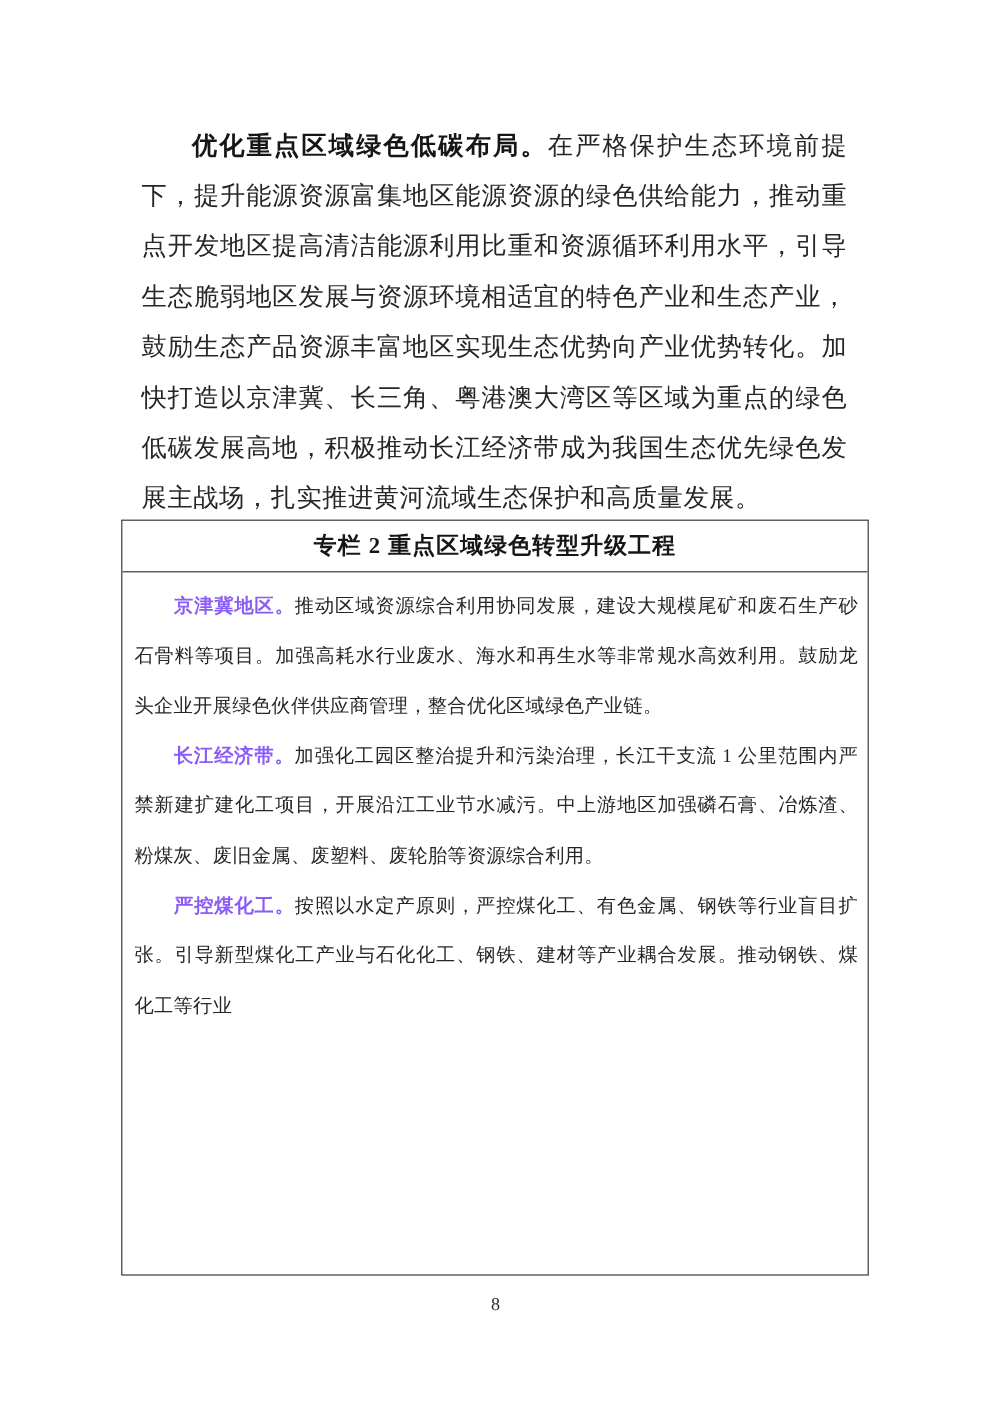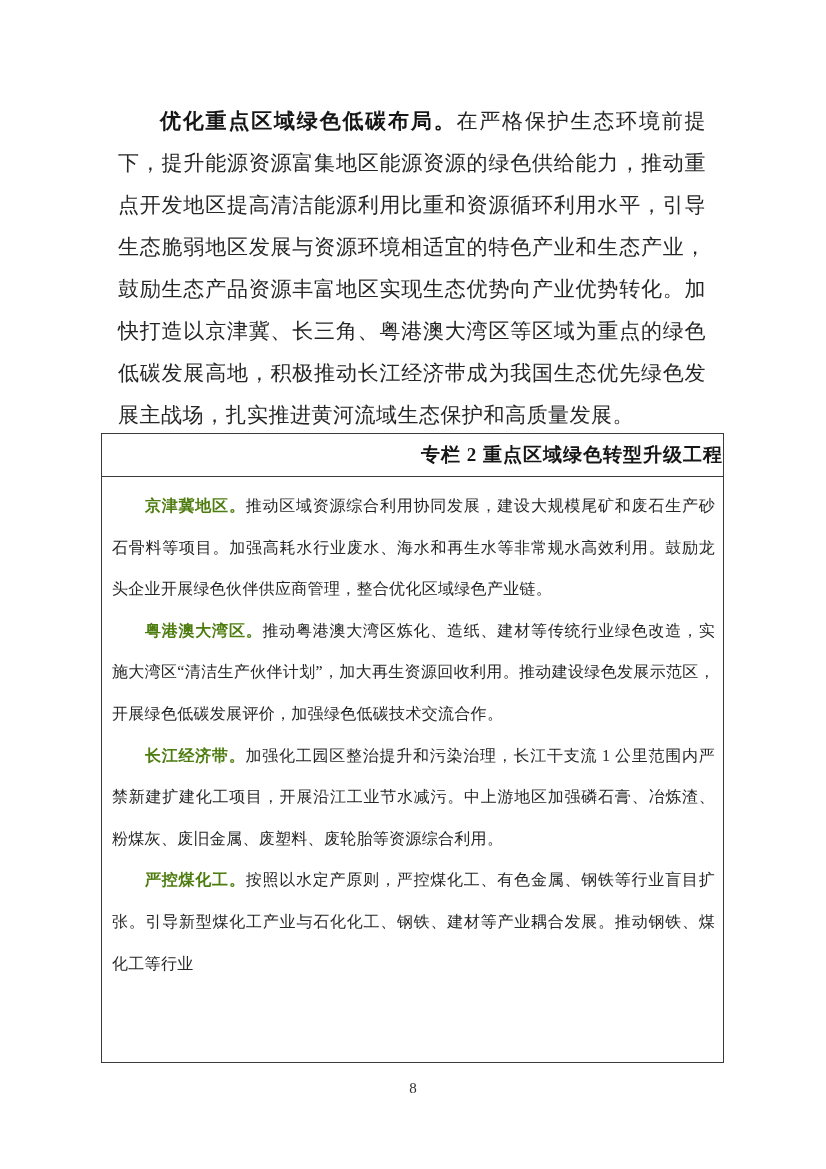--- a/index.html
+++ b/index.html
@@ -33,34 +33,34 @@
     left:101px;top:433px;
     width:623px;height:630px;
     border:1.5px solid var(--border);
     box-sizing:border-box;
     overflow:hidden;
     background:var(--pagebg);
   }
   .panel-header{
     height:43px;
     border-bottom:1.5px solid var(--border);
-    display:flex;align-items:center;justify-content:flex-end;
+    display:flex;align-items:center;justify-content:center;
     box-sizing:border-box;
   }
   .panel-title{
     font-weight:bold;font-size:19px;letter-spacing:1px;color:#161616;
   }
   .panel-body{
     padding:8px 8px 0 10px;
     font-size:16px;line-height:41.6px;
     text-align:justify;
     letter-spacing:0.3px;
   }
   .panel-body p{margin:0;text-indent:33px;}
-  .panel-body .lead{font-weight:bold;color:#4d7c0f;}
+  .panel-body .lead{font-weight:bold;color:#8b5cf6;}
   
   .page-number{
     position:absolute;
     left:0;top:1080px;width:826px;
     text-align:center;
     font-size:15px;color:#2e2e2e;
   }
 </style>
 </head>
 <body>
@@ -70,21 +70,20 @@
   <p class="intro"><span class="lead">优化重点区域绿色低碳布局。</span><span>在严格保护生态环境前提下，提升能源资源富集地区能源资源的绿色供给能力，推动重点开发地区提高清洁能源利用比重和资源循环利用水平，引导生态脆弱地区发展与资源环境相适宜的特色产业和生态产业，鼓励生态产品资源丰富地区实现生态优势向产业优势转化。加快打造以京津冀、长三角、粤港澳大湾区等区域为重点的绿色低碳发展高地，积极推动长江经济带成为我国生态优先绿色发展主战场，扎实推进黄河流域生态保护和高质量发展。</span></p>
 
   <div class="panel">
     <div class="panel-header">
       <span class="panel-title">专栏 2 重点区域绿色转型升级工程</span>
     </div>
     <div class="panel-body">
   <p class="bpara"><span class="lead">京津冀地区。</span><span>推动区域资源综合利用协同发展，建设大规模尾矿和废石生产砂石骨料等项目。加强高耗水行业废水、海水和再生水等非常规水高效利用。鼓励龙头企业开展绿色伙伴供应商管理，整合优化区域绿色产业链。</span></p>
 
 
-  <p class="bpara"><span class="lead">粤港澳大湾区。</span><span>推动粤港澳大湾区炼化、造纸、建材等传统行业绿色改造，实施大湾区“清洁生产伙伴计划”，加大再生资源回收利用。推动建设绿色发展示范区，开展绿色低碳发展评价，加强绿色低碳技术交流合作。</span></p>
 
   <p class="bpara"><span class="lead">长江经济带。</span><span>加强化工园区整治提升和污染治理，长江干支流 1 公里范围内严禁新建扩建化工项目，开展沿江工业节水减污。中上游地区加强磷石膏、冶炼渣、粉煤灰、废旧金属、废塑料、废轮胎等资源综合利用。</span></p>
 
   <p class="bpara"><span class="lead">严控煤化工。</span><span>按照以水定产原则，严控煤化工、有色金属、钢铁等行业盲目扩张。引导新型煤化工产业与石化化工、钢铁、建材等产业耦合发展。推动钢铁、煤化工等行业</span></p>
 </div>
   </div>
 
   <div class="page-number">8</div>
 
 </div>

